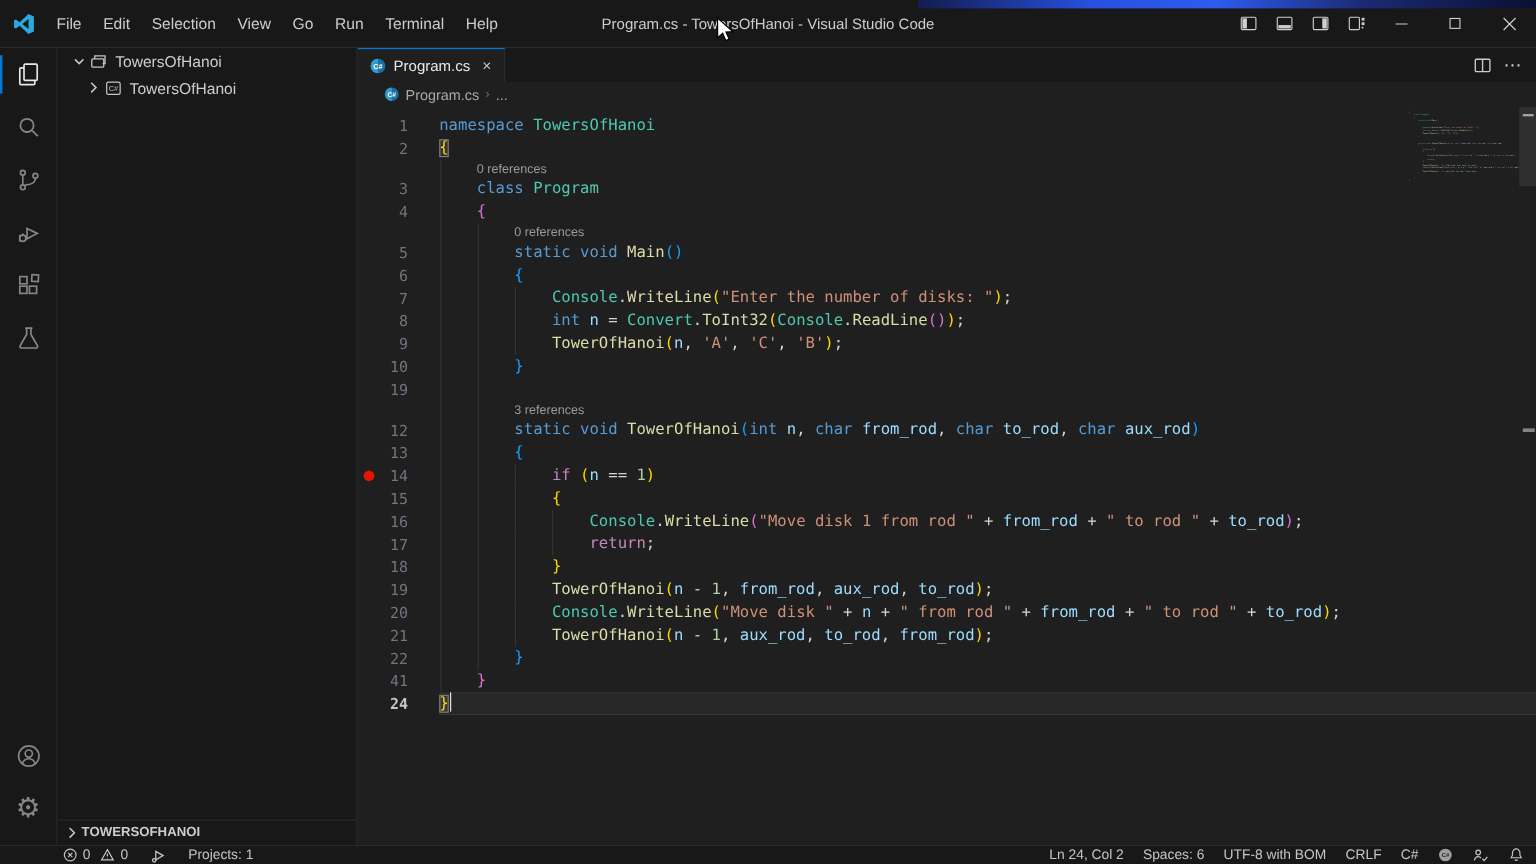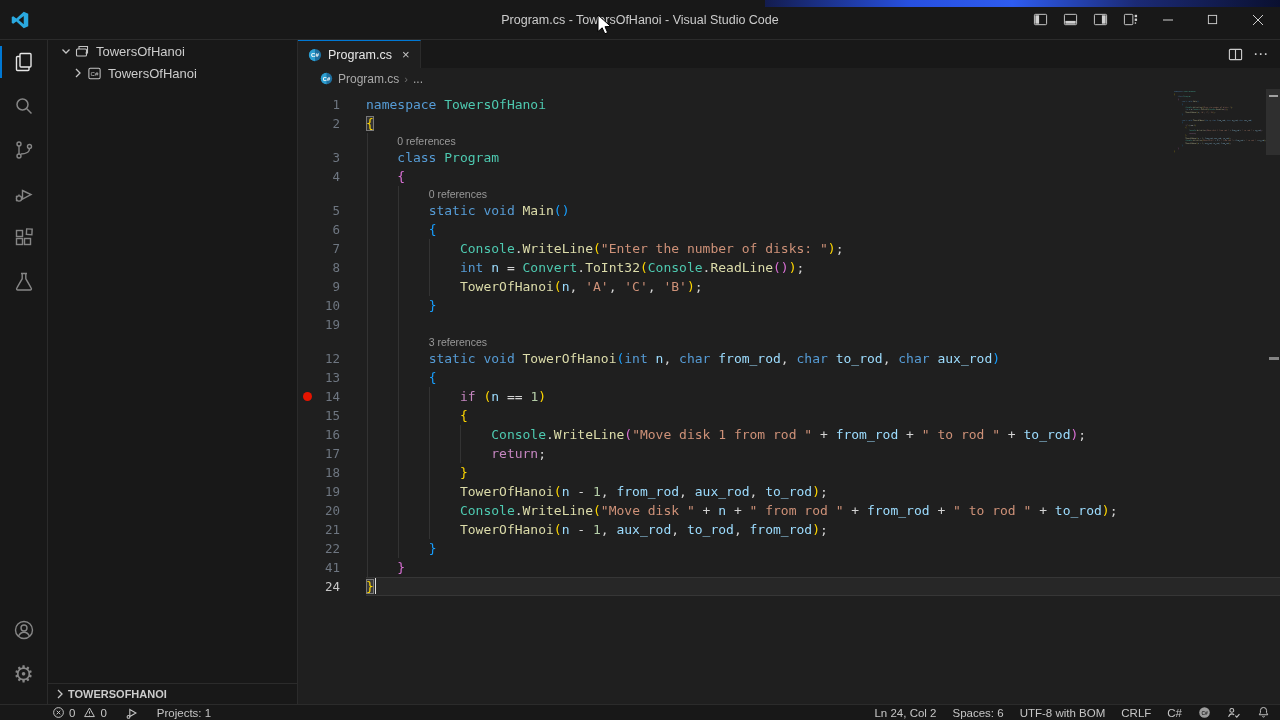--- a/index.html
+++ b/index.html
@@ -58,21 +58,21 @@
 
   #code-area { position:relative; flex:1; overflow:hidden; }
   #code-lines { position:absolute; top:6px; left:0; right:0; font-family:"DejaVu Sans Mono","Liberation Mono",monospace;
                 font-size:13px; }
   .crow { display:flex; height:19px; line-height:19px; white-space:pre; }
   .crow.lens { height:15px; line-height:15px; }
   .gutter { width:68px; flex:none; display:flex; }
   .bp-zone { width:18px; flex:none; display:flex; align-items:center; justify-content:center; }
   .bp-dot { width:9px; height:9px; border-radius:50%; background:#e51400; }
   .lnum { width:24px; flex:none; text-align:right; color:#6e7681; font-size:12.5px; }
-  .crow.current .lnum { color:#c6c6c6; }
+  .crow.current .lnum { color:#c6c6c6;font-weight:bold; }
   .ctext { position:relative; flex:1; }
   .crow.current .ctext { background:rgba(255,255,255,0.04); box-shadow:inset 0 1px 0 rgba(255,255,255,0.07), inset 0 -1px 0 rgba(255,255,255,0.07); }
   .guide { position:absolute; top:0; bottom:0; width:1px; background:rgba(255,255,255,0.09); }
   .tok { white-space:pre; }
   .tok.match { outline:1px solid #7a7a7a; outline-offset:-1px; background:rgba(110,110,110,0.25); }
   .lens-text { color:#999999; font-size:10.5px; font-family:"Liberation Sans","DejaVu Sans",sans-serif; }
   .cursor { display:inline-block; width:1.5px; height:16px; background:#e0e0e0; vertical-align:-3px; margin-left:1px; }
 
   #minimap { position:absolute; top:2px; right:14px; width:92px; font-family:"DejaVu Sans Mono",monospace;
              font-size:1.6px; line-height:2.6px; white-space:pre; overflow:hidden; opacity:.9; }
@@ -99,20 +99,30 @@
 
   <div id="wallpaper-sliver" data-interactable="false"></div>
 
   <header id="titlebar" data-interactable="false">
     <span id="logo" data-interactable="false">
       <svg width="18" height="18" viewBox="0 0 24 24">
         <polygon points="17,1 7.2,10.1 3,6.9 1,7.9 1,16.1 3,17.1 7.2,13.9 17,23 23,20.3 23,3.7" fill="#2aa9e0"></polygon>
         <polygon points="17,6.5 10.2,12 17,17.5" fill="#181818"></polygon>
       </svg>
     </span>
+    <nav id="menubar" data-interactable="false">
+        <span class="menu-item" data-interactable="true">File</span>
+        <span class="menu-item" data-interactable="true">Edit</span>
+        <span class="menu-item" data-interactable="true">Selection</span>
+        <span class="menu-item" data-interactable="true">View</span>
+        <span class="menu-item" data-interactable="true">Go</span>
+        <span class="menu-item" data-interactable="true">Run</span>
+        <span class="menu-item" data-interactable="true">Terminal</span>
+        <span class="menu-item" data-interactable="true">Help</span>
+      </nav>
     <div id="window-title" data-interactable="false">Program.cs - TowersOfHanoi - Visual Studio Code</div>
     <div id="window-controls" data-interactable="false">
       <span class="layout-btn" data-interactable="true">
         <svg width="15" height="15" viewBox="0 0 16 16">
             <rect x="1.5" y="2.5" width="13" height="11" rx="1" fill="none" stroke="currentColor"></rect>
             <rect x="2.5" y="3.5" width="4" height="9" fill="currentColor"></rect>
           </svg>
       </span>
       <span class="layout-btn" data-interactable="true">
         <svg width="15" height="15" viewBox="0 0 16 16">

